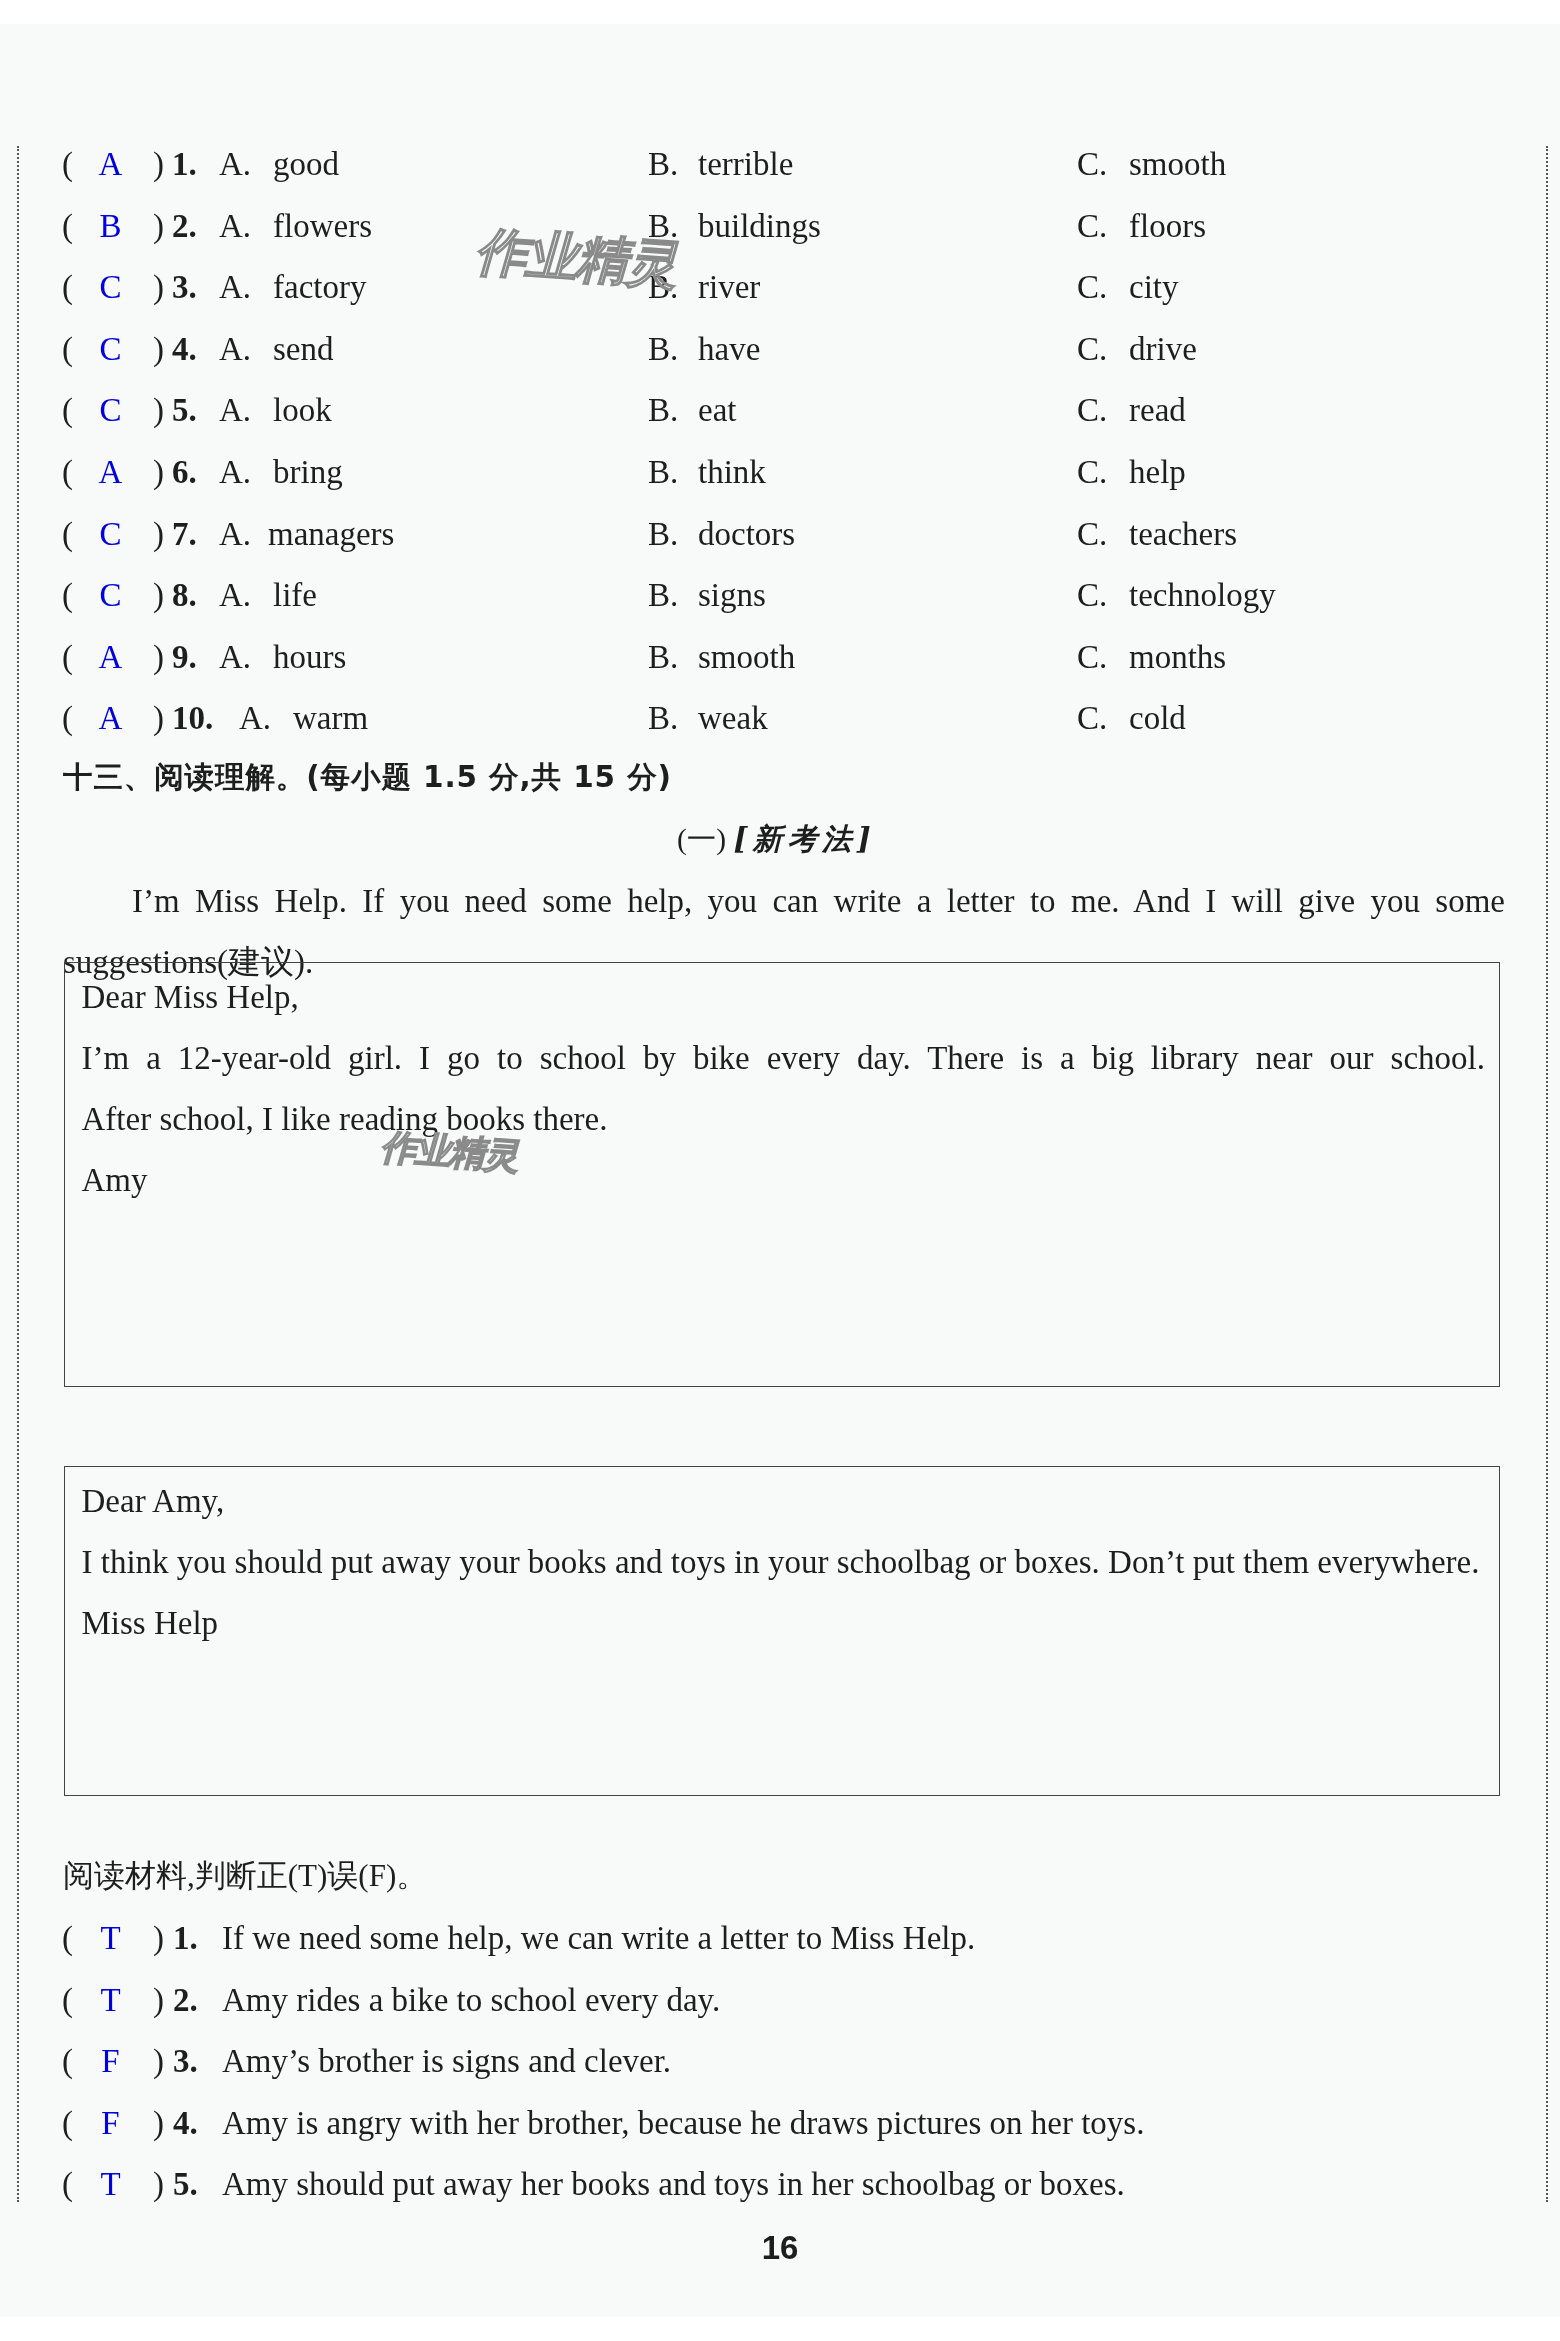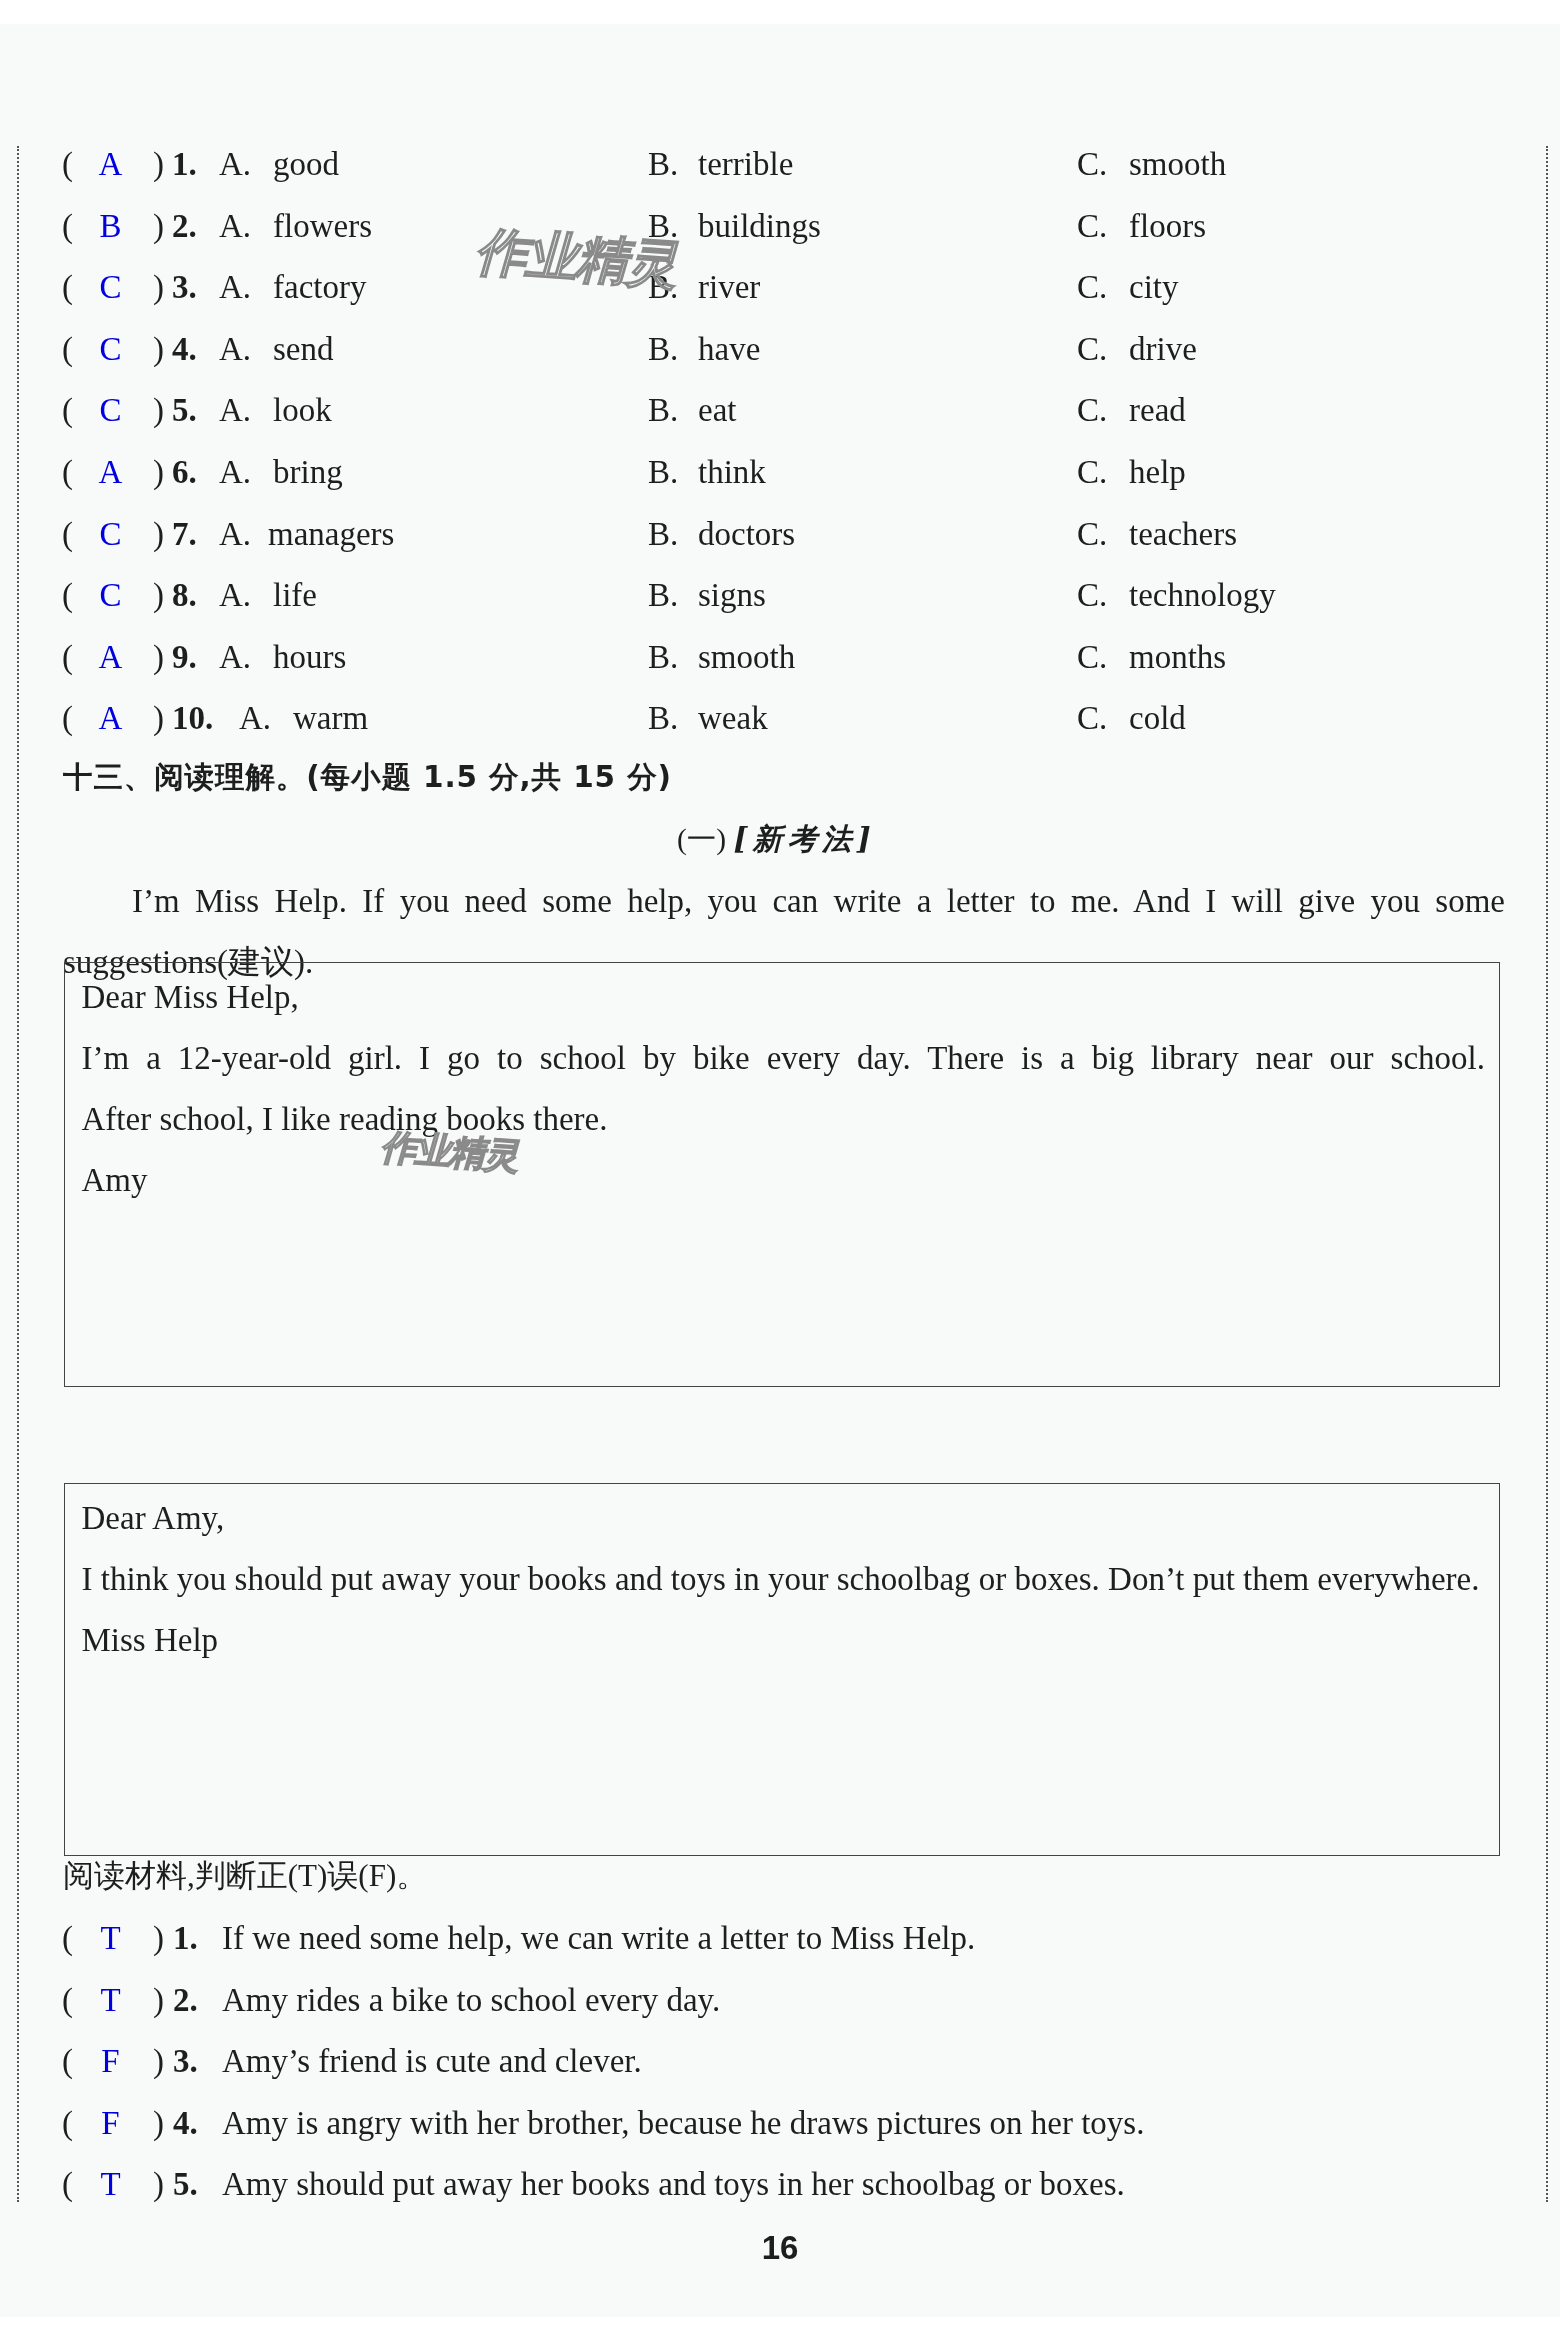--- a/index.html
+++ b/index.html
@@ -260,21 +260,21 @@
   <span class="indent"></span><span>I’m Miss Help.  If you need some help, you can write a letter to me.  And I will give you some suggestions(建议).</span>
 </div>
 
 <div class="letter-box" style="top:962px;height:425px;">
   <div class="letter-line">Dear Miss Help,</div>
   <div class="letter-line justify-full" style="text-align-last:justify;">I’m a 12-year-old girl.  I go to school by bike every day.  There is a big library near our school.</div>
   <div class="letter-line">After school, I like reading books there.</div>
   <div class="letter-line">Amy</div>
 </div>
 
-<div class="letter-box" style="top:1466px;height:373px;margin-top:17px;">
+<div class="letter-box" style="top:1466px;height:330px;">
   <div class="letter-line">Dear Amy,</div>
   <div class="letter-line wrap">I think you should put away your books and toys in your schoolbag or boxes.  Don’t put them everywhere.</div>
   <div class="letter-line">Miss Help</div>
 </div>
 
 <div class="instruction">阅读材料,判断正(T)误(F)。</div>
 
 <div>
   <div class="row" style="left:0;top:1917px;width:1475px;">
     <span class="paren" style="left:62px">(</span>
@@ -288,21 +288,21 @@
     <span class="ans" style="left:89px">T</span>
     <span class="paren" style="left:153px">)</span>
     <span class="qnum" style="left:173px">2.</span>
     <span class="optw" style="left:222px">Amy rides a bike to school every day.</span>
   </div>
   <div class="row" style="left:0;top:2040px;width:1475px;">
     <span class="paren" style="left:62px">(</span>
     <span class="ans" style="left:89px">F</span>
     <span class="paren" style="left:153px">)</span>
     <span class="qnum" style="left:173px">3.</span>
-    <span class="optw" style="left:222px">Amy’s friend is cute and clever.</span>
+    <span class="optw" style="left:222px">Amy’s brother is signs and clever.</span>
   </div>
   <div class="row" style="left:0;top:2102px;width:1475px;">
     <span class="paren" style="left:62px">(</span>
     <span class="ans" style="left:89px">F</span>
     <span class="paren" style="left:153px">)</span>
     <span class="qnum" style="left:173px">4.</span>
     <span class="optw" style="left:222px">Amy is angry with her brother, because he draws pictures on her toys.</span>
   </div>
   <div class="row" style="left:0;top:2163px;width:1475px;">
     <span class="paren" style="left:62px">(</span>

